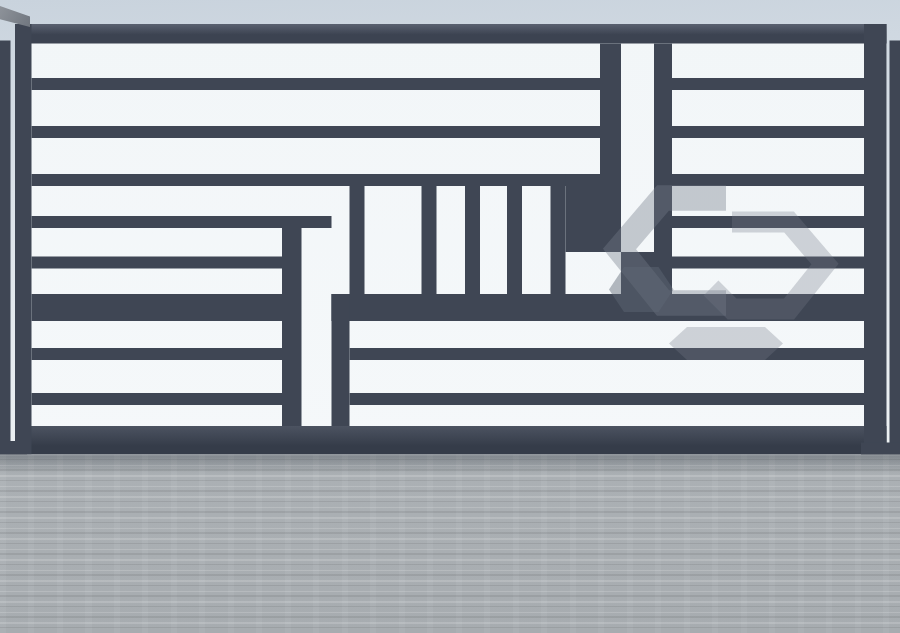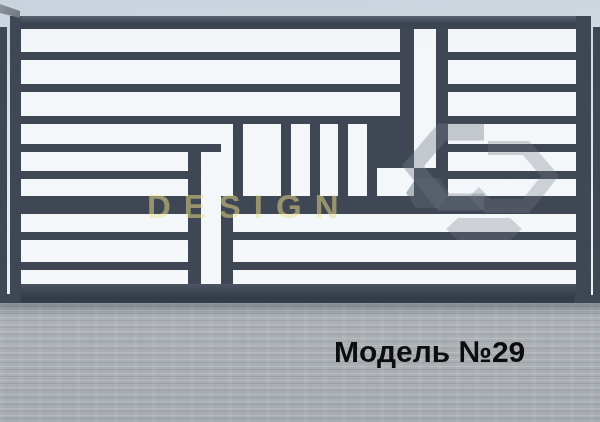--- a/index.html
+++ b/index.html
@@ -101,16 +101,14 @@
 
   <div class="floor"></div>
 
   <svg class="logo-watermark" viewBox="0 0 188 128" xmlns="http://www.w3.org/2000/svg">
     <path d="M98 16 L56 16 L27 50 L56 86 L98 86" fill="none" stroke="rgba(116,124,136,0.38)" stroke-width="17"></path>
     <path d="M102 32 L140 32 L164 60 L140 90 L102 90 L88 76" fill="none" stroke="rgba(116,124,136,0.30)" stroke-width="14"></path>
     <path d="M30 62 L53 62 L63 77 L53 92 L30 92 L20 77 Z" fill="rgba(96,104,118,0.45)"></path>
     <path d="M72 102 L124 102 L136 113 L124 124 L72 124 L60 113 Z" fill="rgba(116,124,136,0.30)"></path>
   </svg>
 
-  <div class="wm2">DESIGN</div>
 
-  <div class="caption">Модель №29</div>
 </div>
 
 </body></html>

